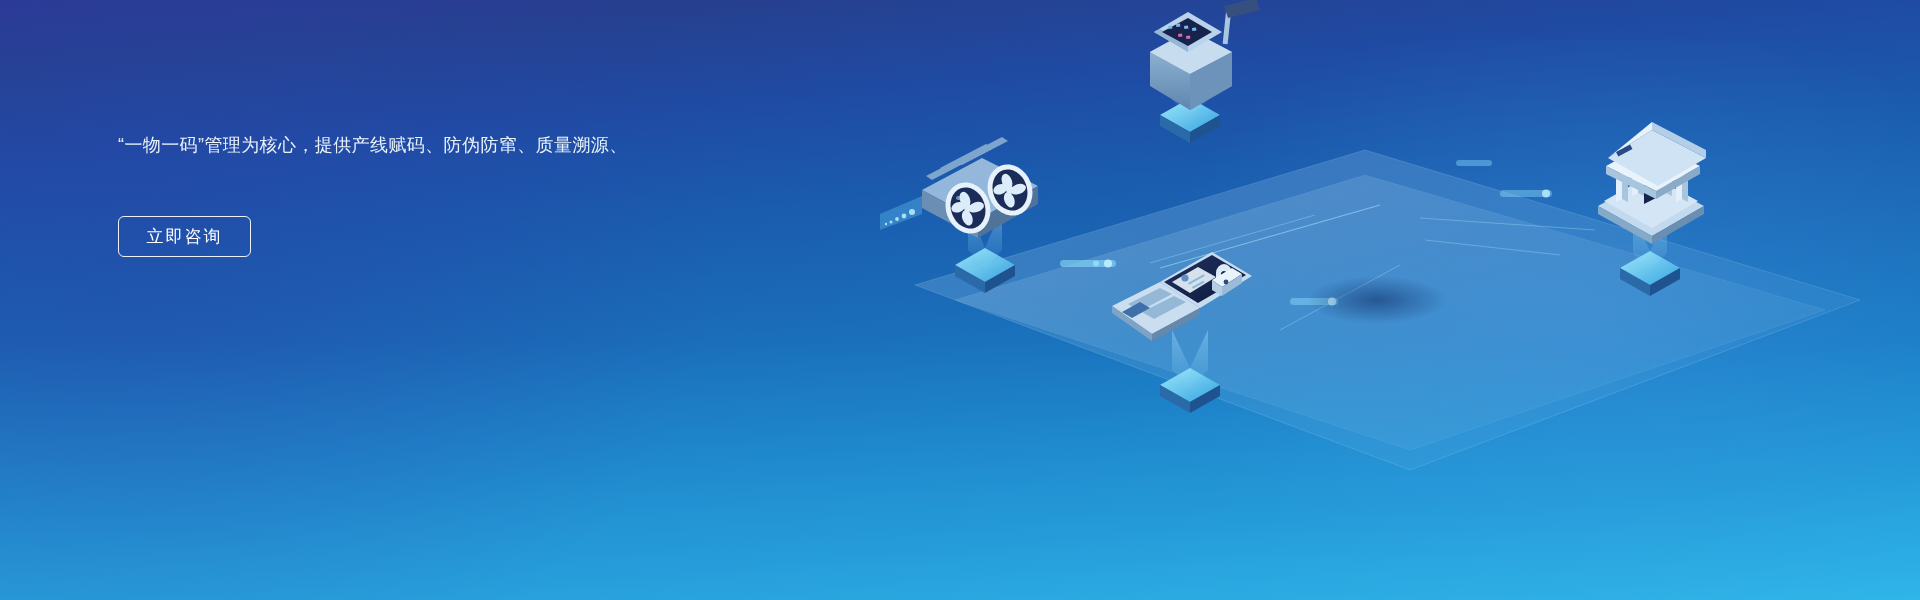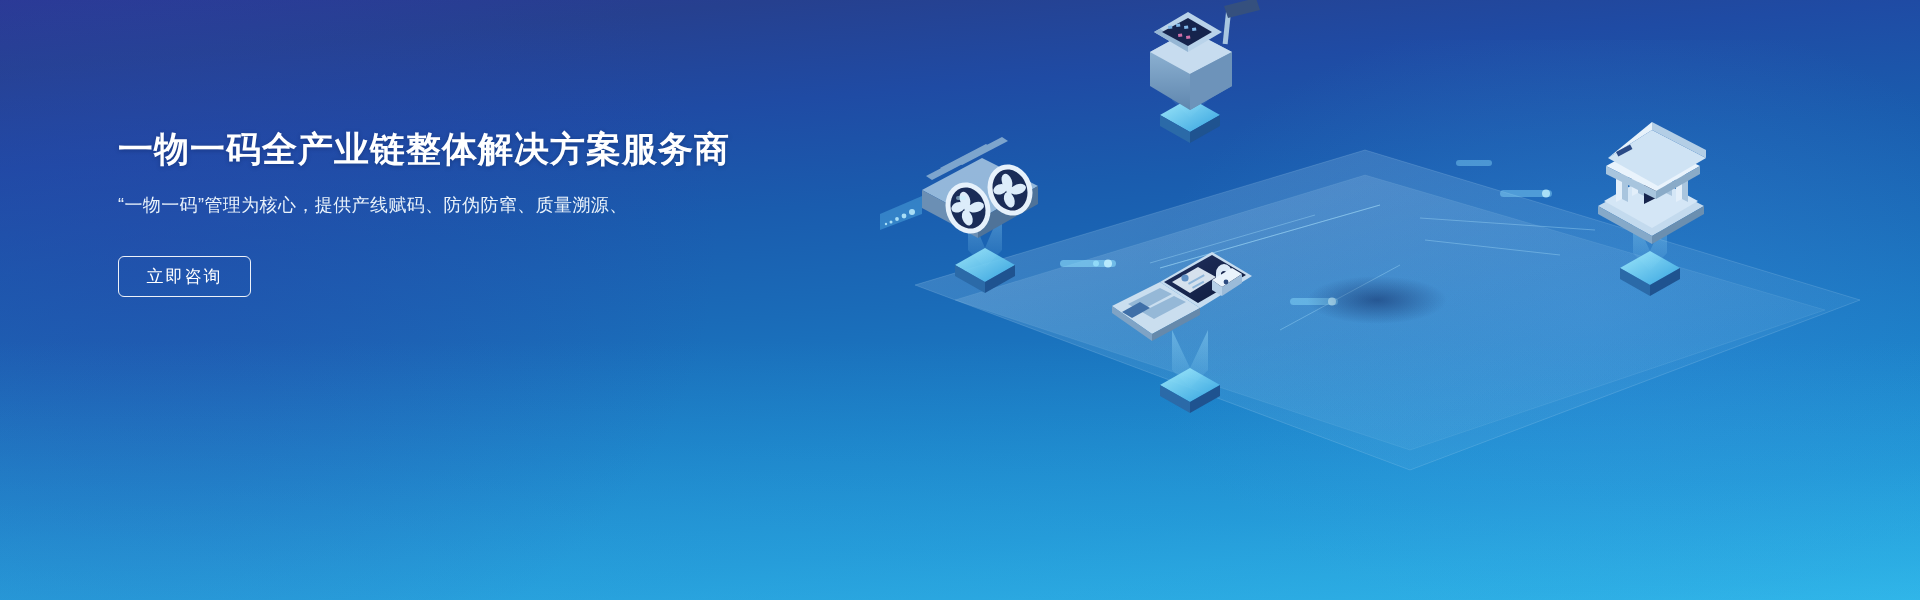--- a/index.html
+++ b/index.html
@@ -42,21 +42,21 @@
   #headline{
     color:#ffffff;font-size:35px;font-weight:bold;letter-spacing:1px;
     line-height:1.2;margin:0 0 18px 0;white-space:nowrap;
     text-shadow:0 1px 4px rgba(10,25,70,.35);
   }
   .sub-line{
     color:#eaf3fb;font-size:18px;line-height:34px;margin:0;white-space:nowrap;
     letter-spacing:.4px;
   }
   #cta{
-    margin-top:34px;display:inline-flex;align-items:center;justify-content:center;
+    margin-top:54px;display:inline-flex;align-items:center;justify-content:center;
     width:133px;height:41px;border:1px solid rgba(255,255,255,.92);border-radius:6px;
     color:#ffffff;font-size:17px;letter-spacing:2px;background:transparent;
     cursor:pointer;box-sizing:border-box;
   }
 
   
   #art{position:absolute;left:860px;top:0;width:1060px;height:600px;}
   svg{display:block;}
 </style>
 </head>
@@ -276,18 +276,17 @@
         <circle cx="686" cy="193.5" r="4" fill="#bff0ff" opacity=".8"></circle>
         <rect x="96" y="196" width="10" height="4" rx="2" fill="#bff0ff" opacity=".5"></rect>
       </g>
 
       <ellipse cx="517" cy="300" rx="70" ry="24" fill="url(#shadowG)"></ellipse>
     </svg>
 
   </div>
 
   <div id="copy">
-    <h1 id="headline">一物一码全产业链整体解决方案服务商</h1>
     <p class="sub-line">“一物一码”管理为核心，提供产线赋码、防伪防窜、质量溯源、</p>
     <div id="cta">立即咨询</div>
   </div>
 
 </div>
 
 </body></html>

